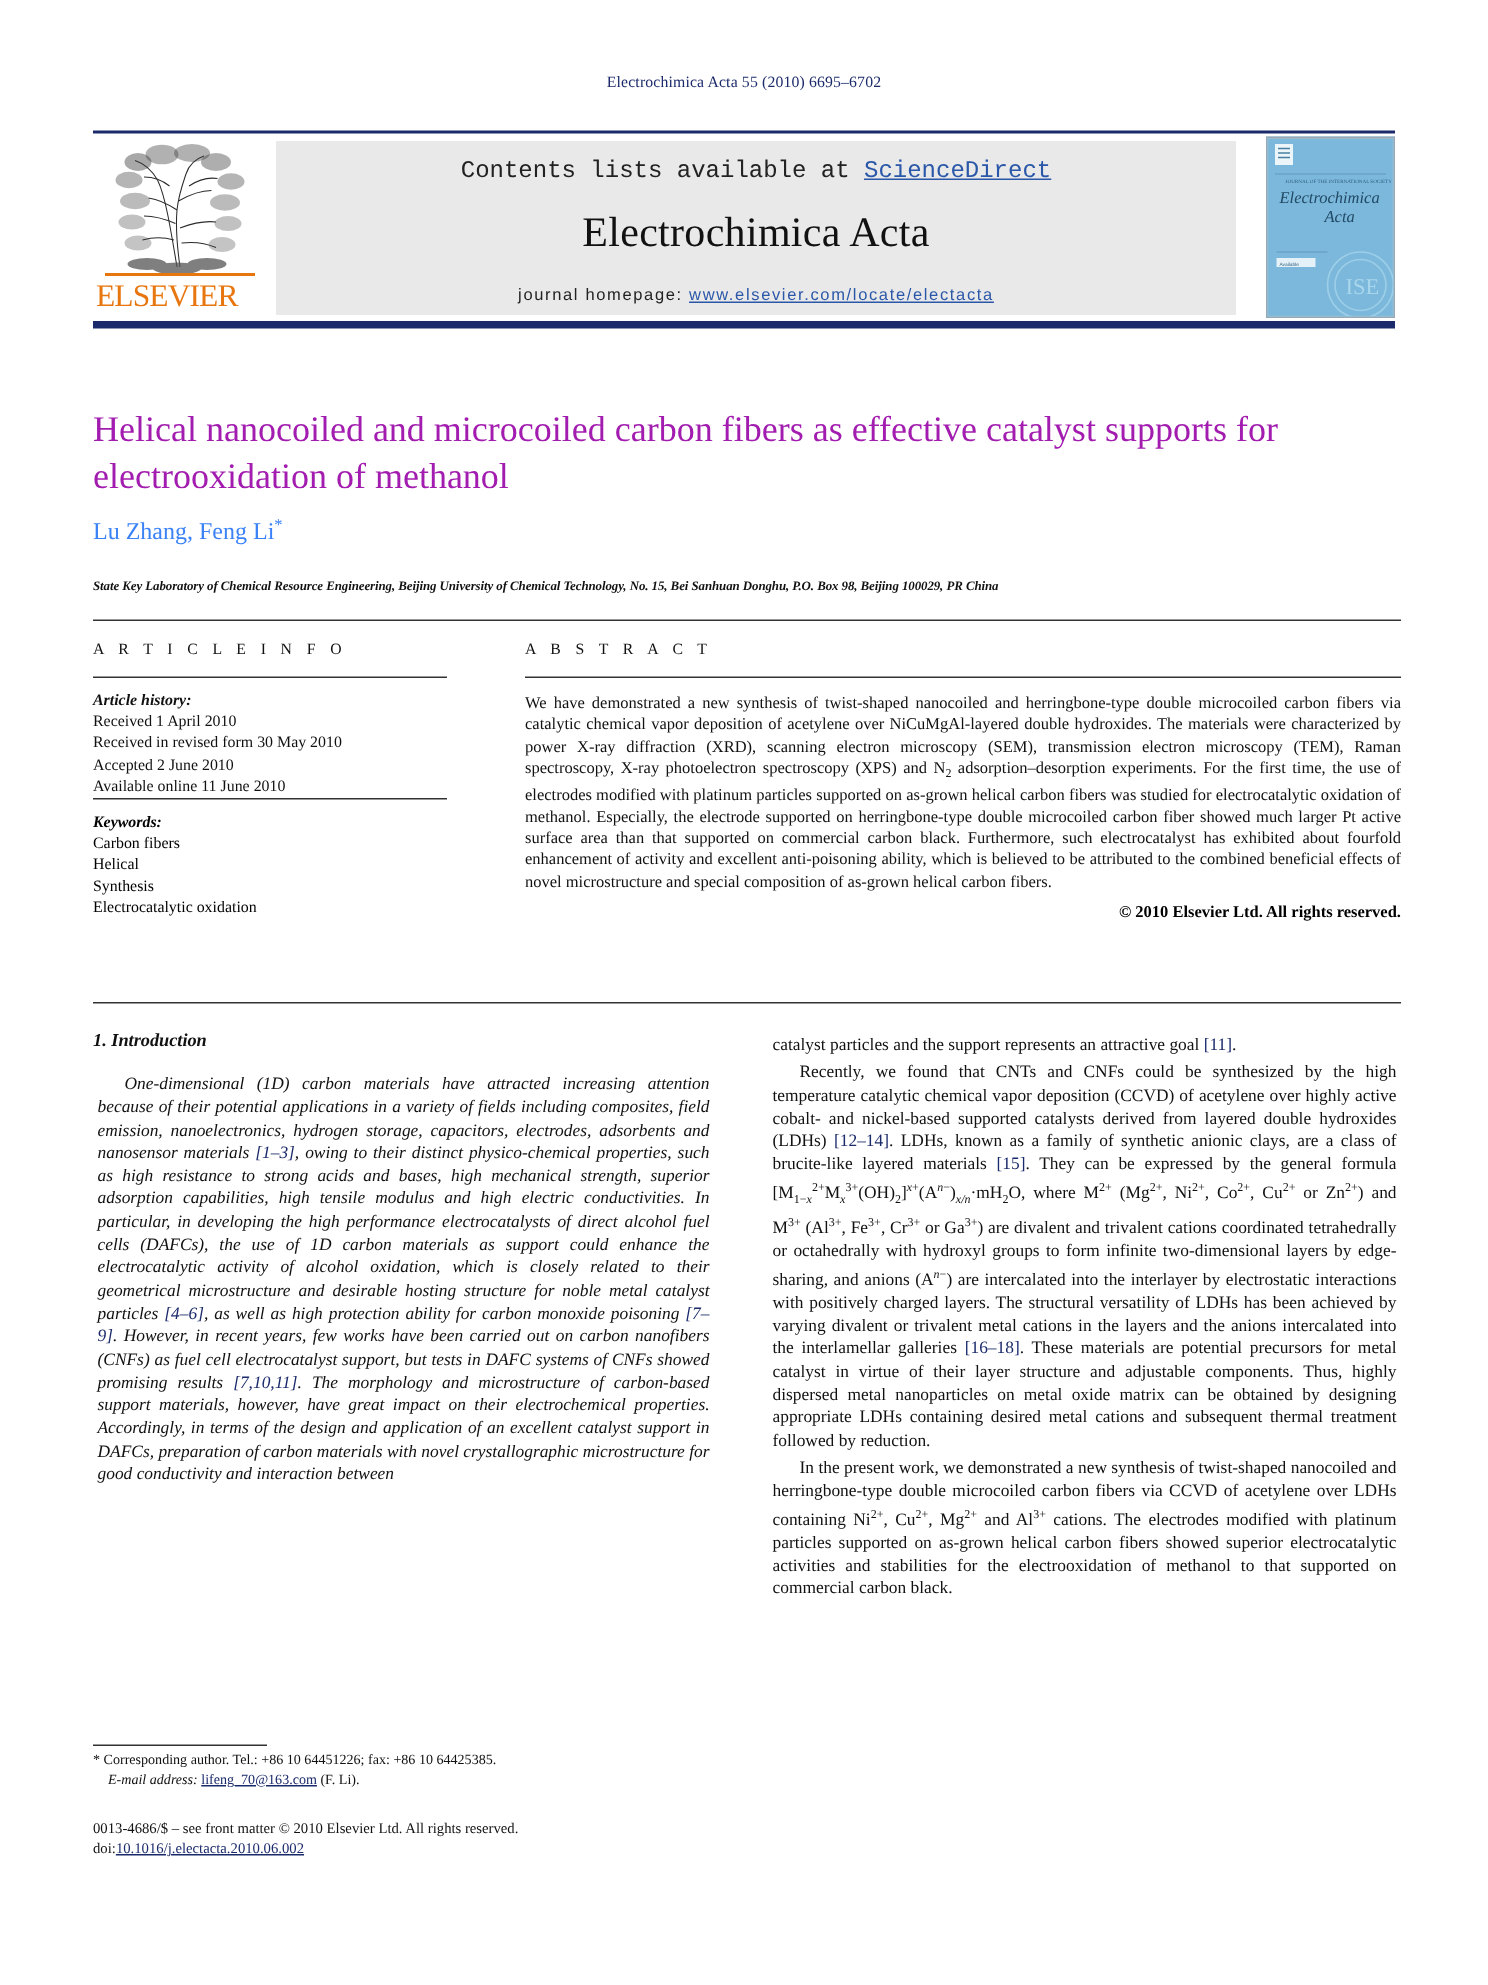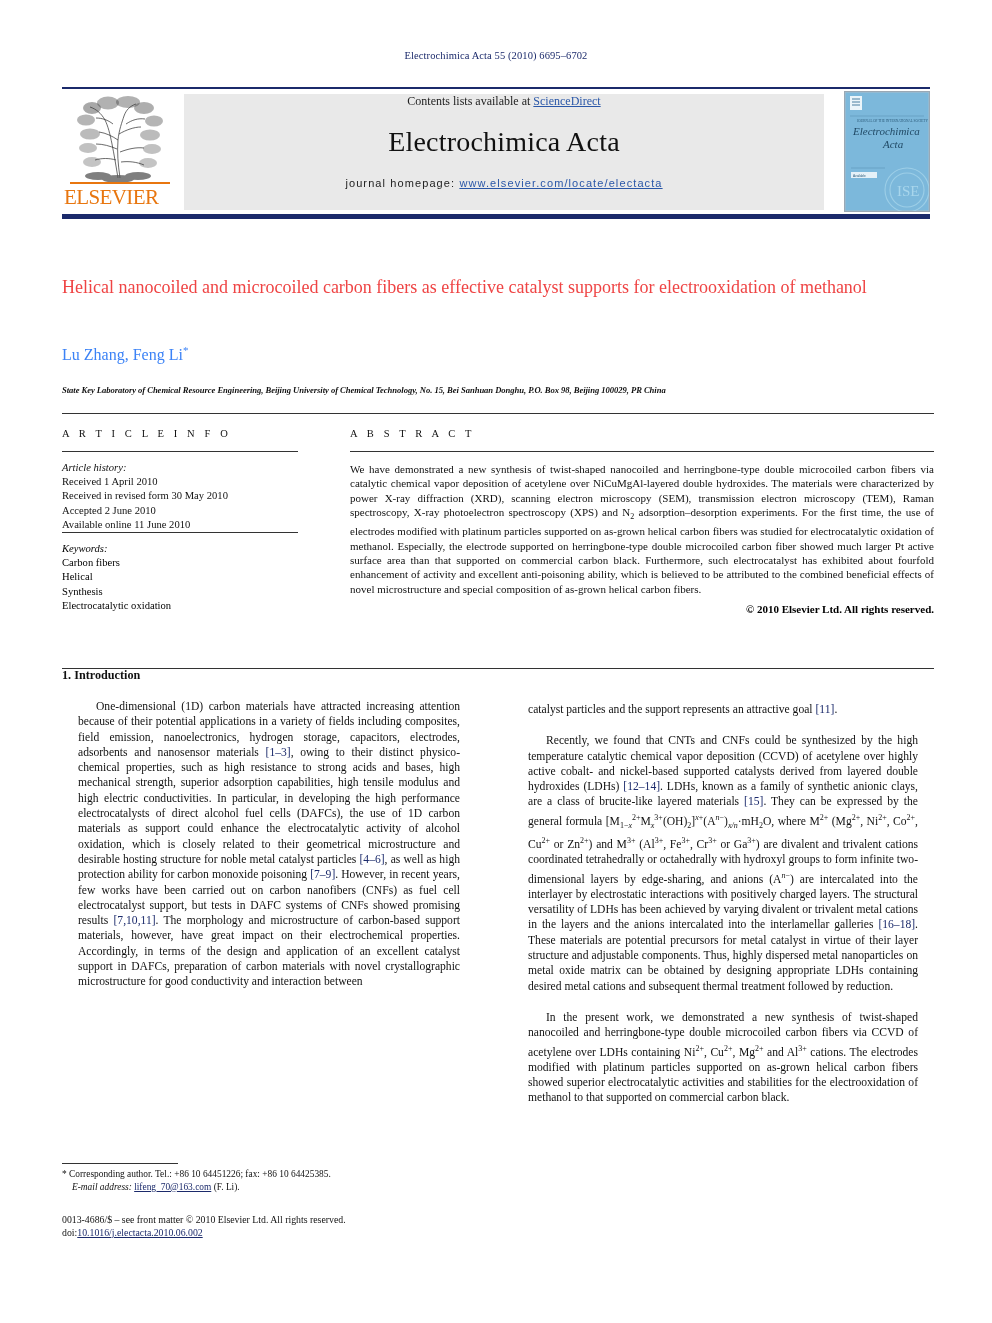--- a/index.html
+++ b/index.html
@@ -76,23 +76,23 @@
   }
   .banner {
     position: absolute;
     left: 122px; top: 7px;
     width: 640px;
     height: 116px;
     background: #e9e9e9;
     text-align: center;
   }
   .banner .contents-line {
-    margin-top: 0;
-    font-family: Liberation Serif, serif;
-    font-size: 12px;
+    margin-top: 11px;
+    font-family: Liberation Mono, monospace;
+    font-size: 16px;
     color: #222222;
   }
   .banner .sd-link {
     color: #2a57a8;
   }
   .banner .journal-name {
     margin-top: 17px;
     font-family: "Liberation Serif", serif;
     font-size: 28px;
     color: #111111;
@@ -116,23 +116,23 @@
     border: 1px solid #9aa8b4;
     background: #7dd3fc;
     overflow: hidden;
   }
 
   
   .title {
     position: absolute;
     left: 62px; top: 272px;
     width: 872px;
-    font-size: 18px;
+    font-size: 24px;
     line-height: 31px;
-    color: #ef4444;
+    color: #a21caf;
   }
   .authors {
     position: absolute;
     left: 62px; top: 344px;
     width: 872px;
     font-size: 16px;
     color: #3b82f6;
   }
   .authors sup { font-size: 11px; vertical-align: super; }
   .affiliation {
@@ -183,21 +183,21 @@
     margin-top: 12px;
   }
   .info-body {
     margin-top: 9px;
     font-size: 10.6px;
     line-height: 14.2px;
     color: #111111;
   }
   .info-label {
     font-style: italic;
-    font-weight: normal;
+    font-weight: bold;
   }
   .info-block2 { }
   .info-block2 .thin-rule { margin-top: 0; }
   .info-body2 {
     margin-top: 9px;
     font-size: 10.6px;
     line-height: 14.2px;
   }
   .abstract-body {
     margin-top: 10px;
@@ -209,36 +209,37 @@
   .copyright {
     margin-top: 7px;
     text-align: right;
     font-size: 11px;
     font-weight: bold;
   }
 
   
   .body-col-left {
     position: absolute;
-    left: 62px; top: 668px;
+    left: 62px; top: 686px;
     width: 414px;
+    font-style: italic;
   }
   .body-col-right {
     position: absolute;
     left: 512px; top: 686px;
     width: 422px;
   }
   h2.section-title {
     margin: 0 0 14px 0;
     font-size: 12.2px;
     font-weight: bold;
     color: #111111;
   }
   p.para {
-    margin: 16px;
+    margin: 3px;
     font-size: 11.6px;
     line-height: 15.3px;
     text-align: justify;
     text-indent: 18px;
     color: #111111;
     hyphens: manual;
   }
   p.para + p.para { margin-top: 0; }
   .ref { color: #1b2a6b; }
   sub, sup { font-size: 8px; }

